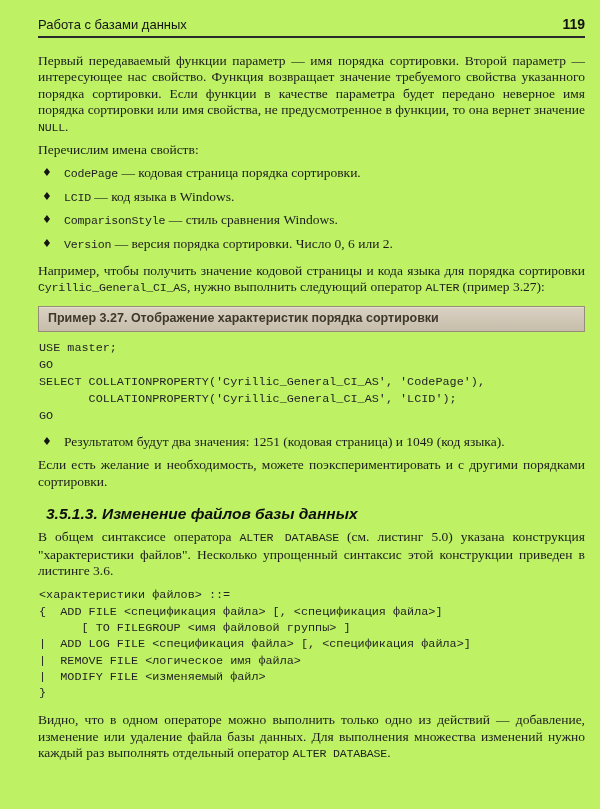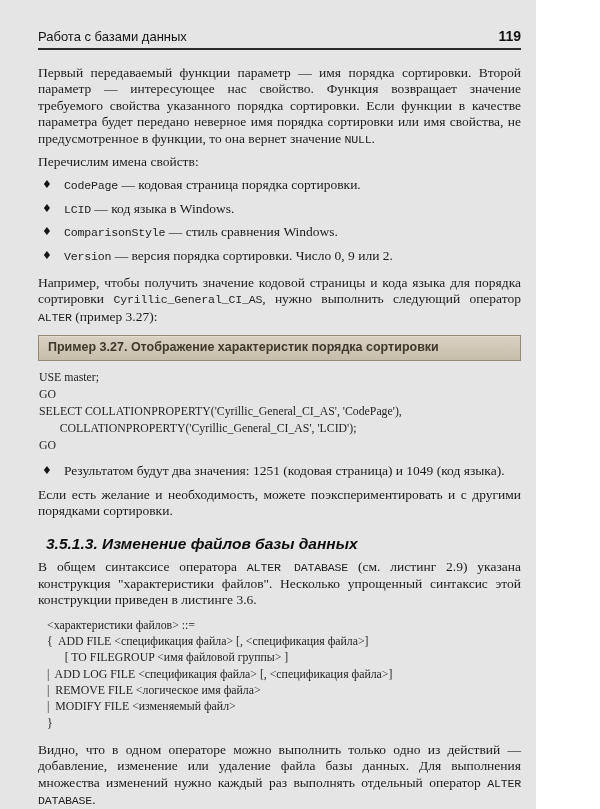--- a/index.html
+++ b/index.html
@@ -1,21 +1,21 @@
 <!DOCTYPE html>
 <html lang="ru"><head>
 <meta charset="utf-8">
 <style>
   html,body{margin:0;padding:0;background:#ffffff;}
   .page{
     position:relative;
-    width:536px;height:809px;
+    width:600px;height:809px;
     box-sizing:border-box;
-    padding:28px 15px 0 38px;
-    background:#e5e5e5;
+    padding:16px 15px 0 38px;
+    background:#bef264;
     overflow:hidden;
     color:#1c1c1c;
     font-family:"Liberation Serif",serif;
   }
   
   .runhead{
     display:flex;justify-content:space-between;align-items:flex-end;
     border-bottom:2px solid #2b2b2b;
     padding-bottom:4px;
   }
@@ -65,25 +65,25 @@
     font-weight:bold;font-size:12.5px;line-height:15px;
     color:#3e382c;
   }
   .lsthead .mono-line{
     font-family:"Liberation Mono","DejaVu Sans Mono",monospace;
     font-size:11.5px;letter-spacing:0.5px;
   }
   
   .code{
     margin:8px 0 0;padding:0 0 0 1px;
-    font-family:Liberation Serif, serif;
+    font-family:Liberation Mono, monospace;
     font-size:11.8px;line-height:17px;
     color:#242424;white-space:pre;
   }
-  .code2{line-height:16.3px;margin-left:8px;}
+  .code2{line-height:16.3px;}
   
   .sechead{
     margin:15px 8px 0;
     font-family:"Liberation Sans",sans-serif;
     font-size:15.5px;font-weight:bold;color:#0e0e0e;font-style:italic;
   }
 </style>
 </head>
 <body>
 
@@ -106,21 +106,21 @@
     <li>
       <span class="blt">♦</span>
       <span><span class="m">LCID</span><span> — код языка в Windows.</span></span>
     </li>
     <li>
       <span class="blt">♦</span>
       <span><span class="m">ComparisonStyle</span><span> — стиль сравнения Windows.</span></span>
     </li>
     <li>
       <span class="blt">♦</span>
-      <span><span class="m">Version</span><span> — версия порядка сортировки. Число 0, 9 или 2.</span></span>
+      <span><span class="m">Version</span><span> — версия порядка сортировки. Число 0, 6 или 2.</span></span>
     </li>
   </ul>
 
   <p class="para" style="margin-top:10px"><span>Например, чтобы получить значение кодовой страницы и кода языка для порядка сортировки </span><span class="m">Cyrillic_General_CI_AS</span><span>, нужно выполнить следующий оператор </span><span class="m">ALTER</span><span> (</span><span class="i">пример 3.27</span><span>):</span></p>
 
   <div class="lsthead">
     <span>Пример 3.27. Отображение характеристик порядка сортировки</span>
   </div>
 
   <div class="code"><div>USE master;</div><div>GO</div><div>SELECT COLLATIONPROPERTY('Cyrillic_General_CI_AS', 'CodePage'),</div><div>       COLLATIONPROPERTY('Cyrillic_General_CI_AS', 'LCID');</div><div>GO</div></div>
@@ -129,20 +129,20 @@
     <li>
       <span class="blt">♦</span>
       <span><span>Результатом будут два значения: 1251 (кодовая страница) и 1049 (код языка).</span></span>
     </li>
   </ul>
 
   <p class="para" style="margin-top:0"><span>Если есть желание и необходимость, можете поэкспериментировать и с другими порядками сортировки.</span></p>
 
   <h3 class="sechead">3.5.1.3. Изменение файлов базы данных</h3>
 
-  <p class="para" style="margin-top:6px"><span>В общем синтаксисе оператора </span><span class="m">ALTER DATABASE</span><span> (</span><span class="i">см. листинг 2.9</span><span>) указана конструкция "характеристики файлов". Несколько упрощенный синтаксис этой конструкции приведен в </span><span class="i">листинге 3.6</span><span>.</span></p>
+  <p class="para" style="margin-top:6px"><span>В общем синтаксисе оператора </span><span class="m">ALTER DATABASE</span><span> (</span><span class="i">см. листинг 5.0</span><span>) указана конструкция "характеристики файлов". Несколько упрощенный синтаксис этой конструкции приведен в </span><span class="i">листинге 3.6</span><span>.</span></p>
 
 
   <div class="code code2"><div>&lt;характеристики файлов&gt; ::=</div><div>{  ADD FILE &lt;спецификация файла&gt; [, &lt;спецификация файла&gt;]</div><div>      [ TO FILEGROUP &lt;имя файловой группы&gt; ]</div><div>|  ADD LOG FILE &lt;спецификация файла&gt; [, &lt;спецификация файла&gt;]</div><div>|  REMOVE FILE &lt;логическое имя файла&gt;</div><div>|  MODIFY FILE &lt;изменяемый файл&gt;</div><div>}</div></div>
 
   <p class="para" style="margin-top:11px"><span>Видно, что в одном операторе можно выполнить только одно из действий — добавление, изменение или удаление файла базы данных. Для выполнения множества изменений нужно каждый раз выполнять отдельный оператор </span><span class="m">ALTER DATABASE</span><span>.</span></p>
 
 </div>
 
 </body></html>

